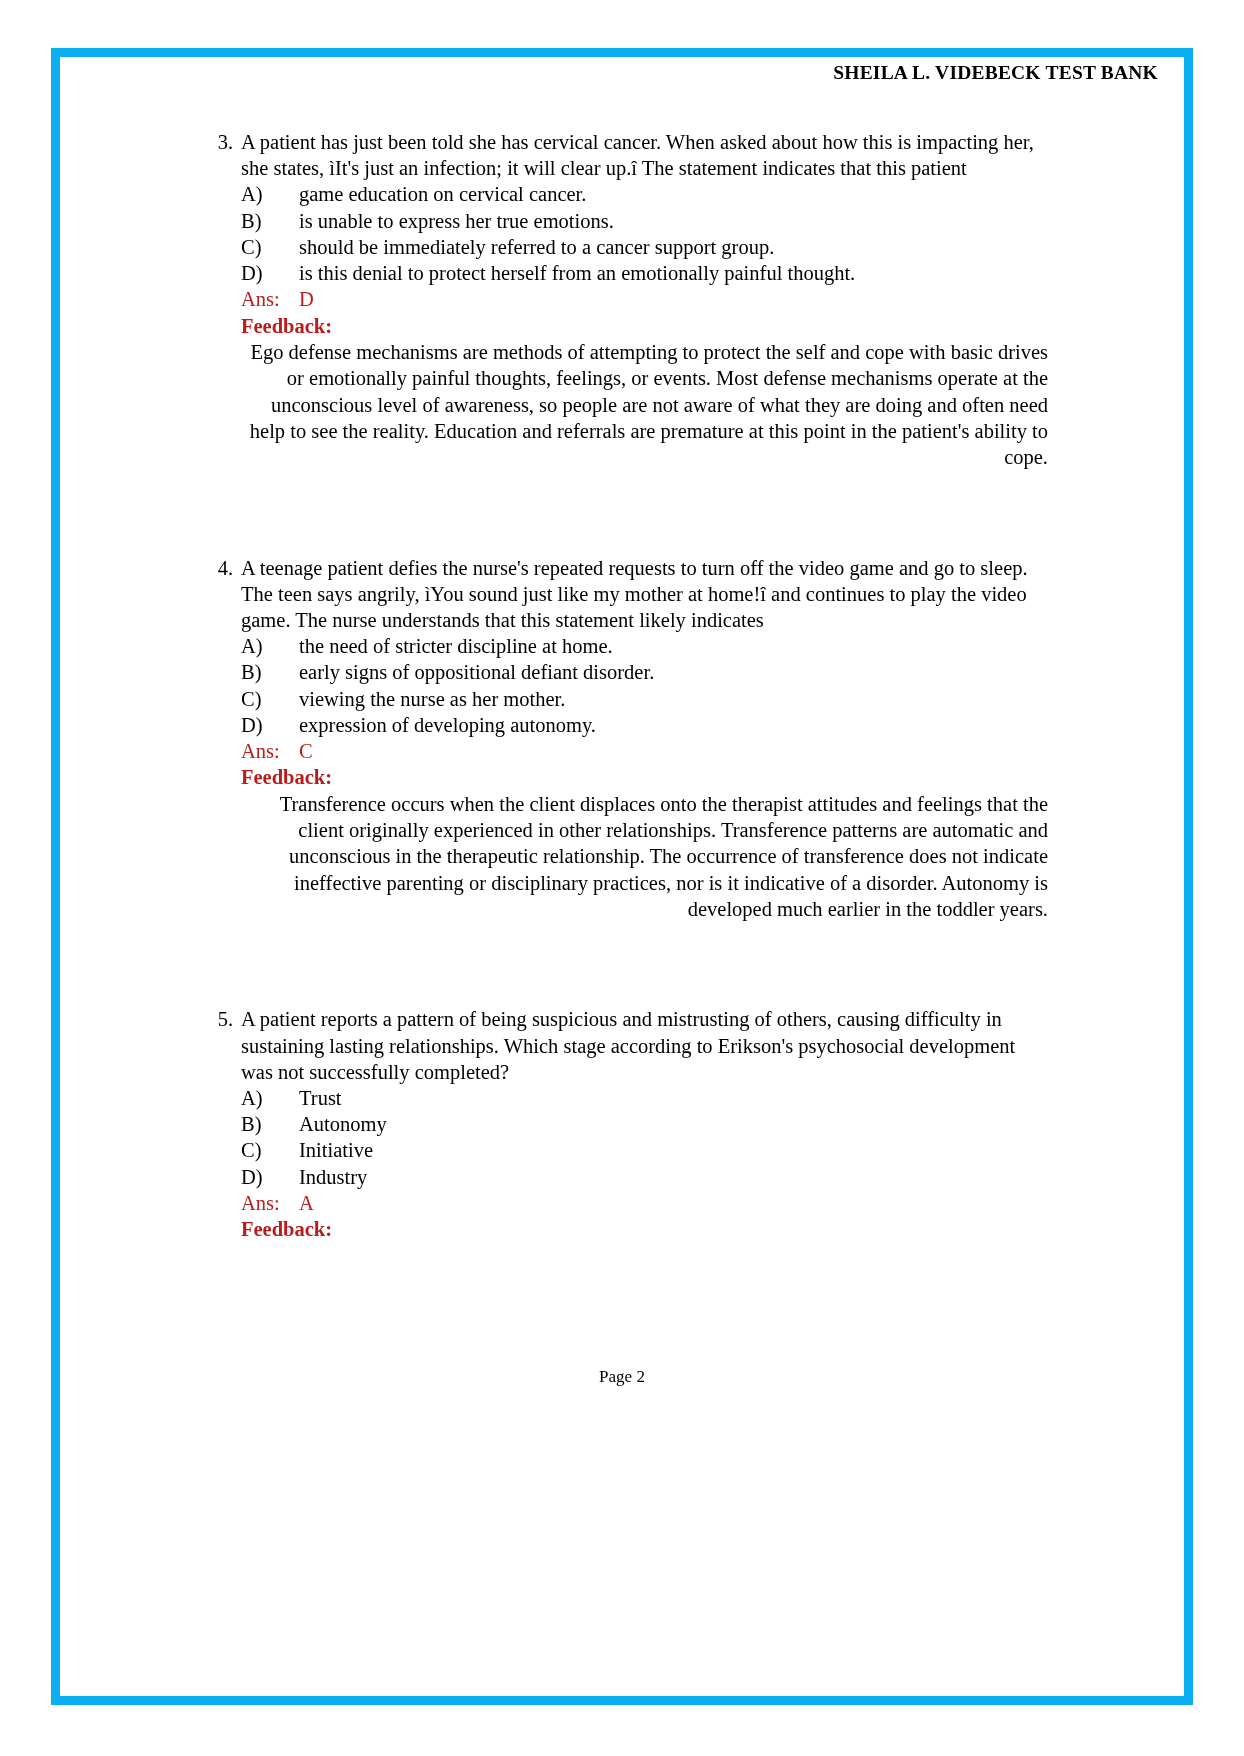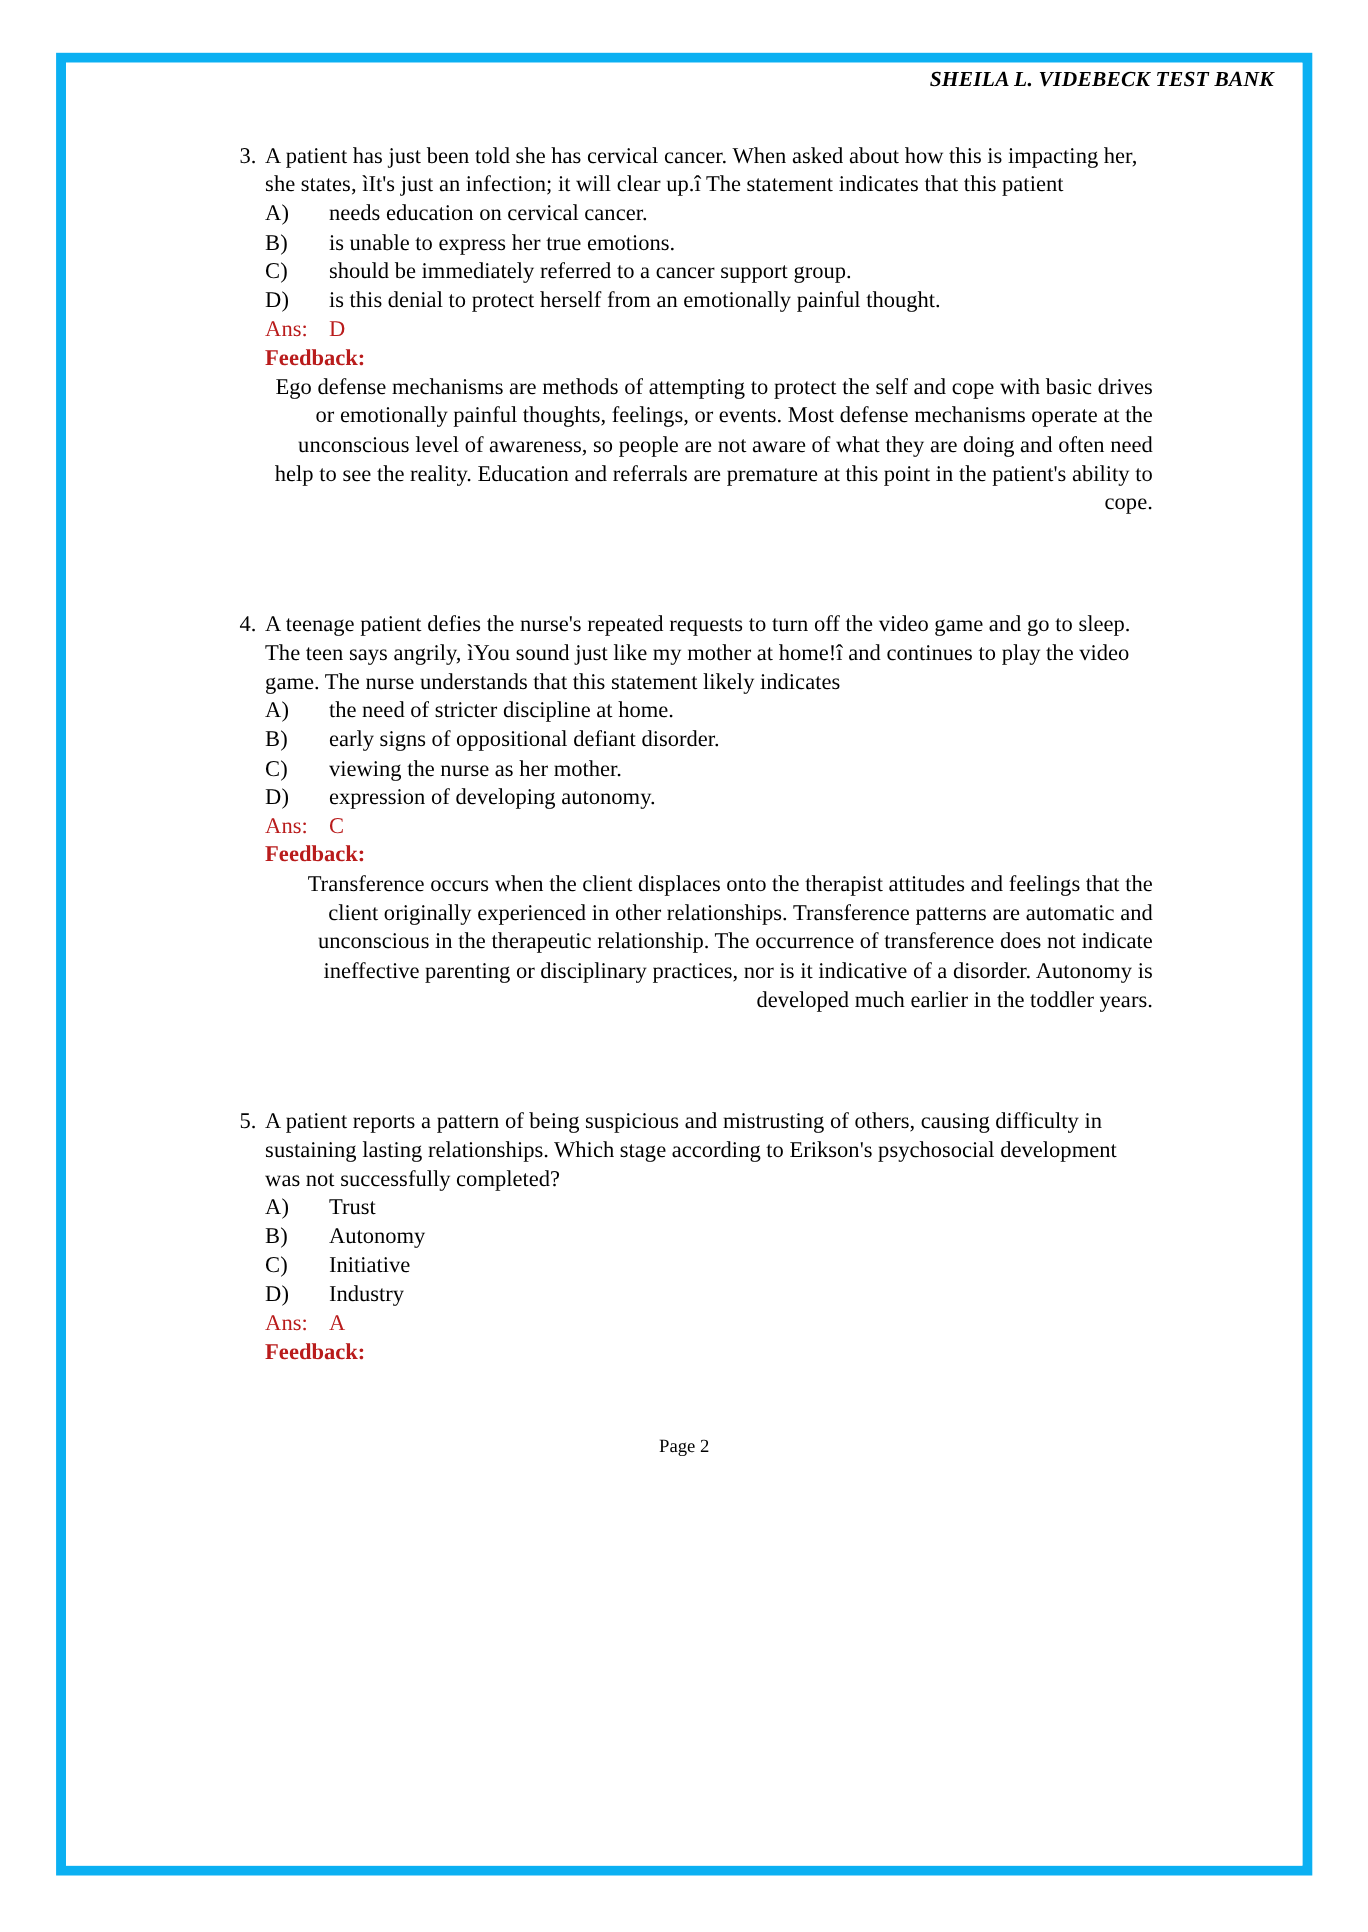--- a/index.html
+++ b/index.html
@@ -48,21 +48,20 @@
   .doc-header {
     position: absolute;
     right: 26px;
     top: 5px;
     font-family: "Liberation Serif", "DejaVu Serif", serif;
     font-weight: bold;
     font-size: 19.5px;
     letter-spacing: 0.2px;
     color: #000000;
     white-space: nowrap;
-    font-style: italic;
   }
 
   
   .content {
     position: absolute;
     left: 143px;
     top: 72px;
     width: 845px;
   }
 
@@ -147,21 +146,21 @@
     text-align: right;
   }
 
   
   .gap-lg { height: 40px; }
 
   .footer {
     position: absolute;
     left: 0;
     right: 0;
-    top: 1248px;
+    top: 1310px;
     text-align: center;
     font-size: 17px;
     color: #000;
     font-family: "Liberation Serif", "DejaVu Serif", serif;
   }
 </style>
 </head>
 <body>
 
 <div class="page">
@@ -175,21 +174,21 @@
     <div class="content">
 
       <div class="question-block">
         <div class="q-stem">
           <span class="q-number">3.</span>
           <span class="q-stem-text">A patient has just been told she has cervical cancer. When asked about how this is impacting her, she states, ìIt's just an infection; it will clear up.î The statement indicates that this patient</span>
         </div>
         <div class="options">
           <div class="option-row">
             <span class="option-letter">A)</span>
-            <span class="option-text">needs education on cervical cancer.</span>
+            <span class="option-text">game education on cervical cancer.</span>
           </div>
           <div class="option-row">
             <span class="option-letter">B)</span>
             <span class="option-text">is unable to express her true emotions.</span>
           </div>
           <div class="option-row">
             <span class="option-letter">C)</span>
             <span class="option-text">should be immediately referred to a cancer support group.</span>
           </div>
           <div class="option-row">

